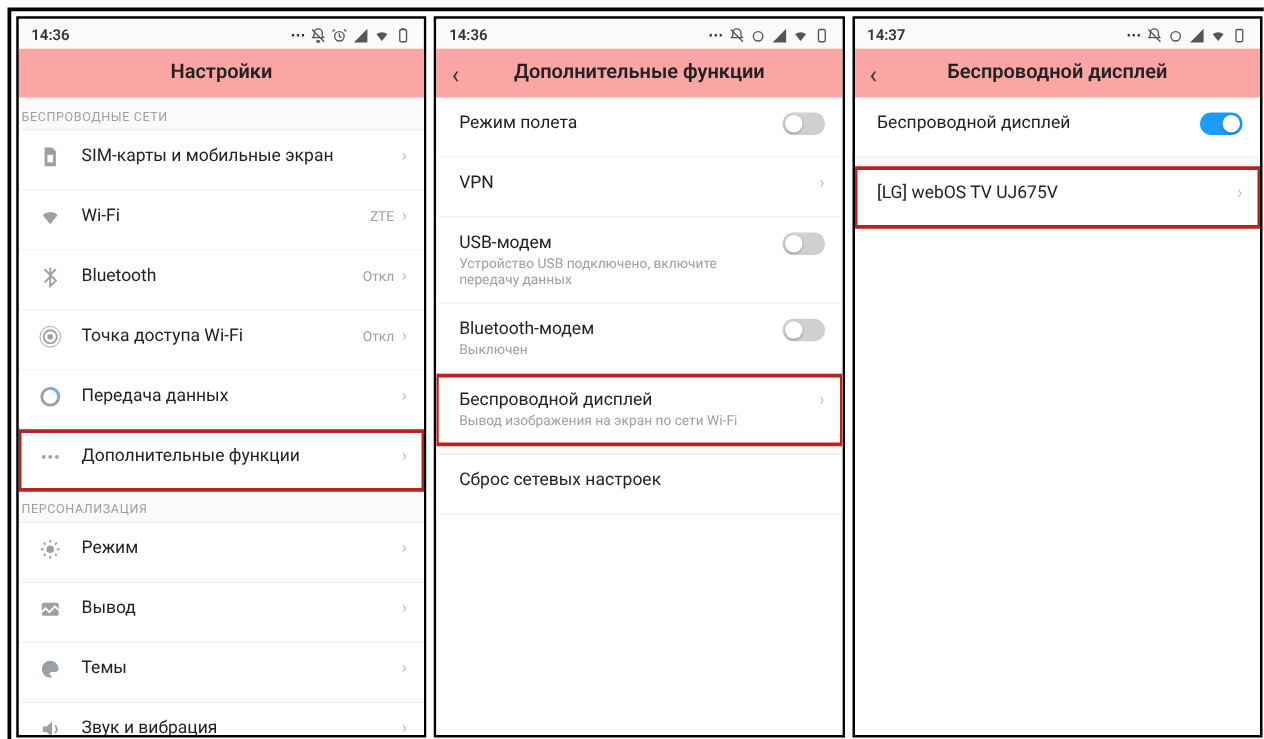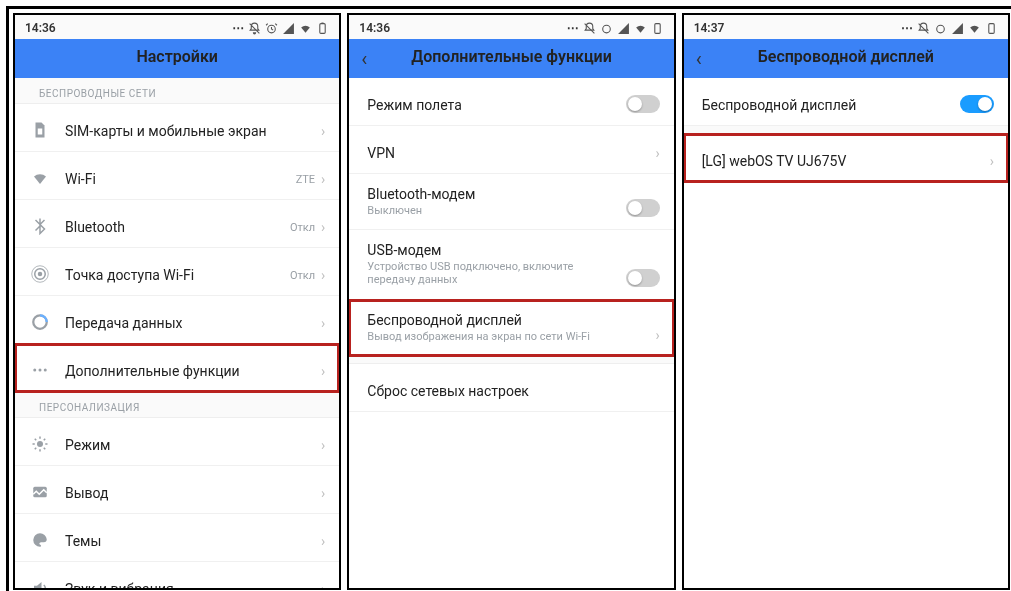--- a/index.html
+++ b/index.html
@@ -39,47 +39,47 @@
     text-align: center;
   }
   .status-icons { display: flex; gap: 4px; align-items: center; }
   .status-icons svg { width: 13px; height: 13px; fill: #555; }
   .title-bar {
     display: flex;
     align-items: center;
     justify-content: center;
     position: relative;
     padding: 8px 10px 12px;
-    background: #3b82f6;
+    background: #fca5a5;
   }
   .title-bar .back {
     position: absolute;
     left: 12px;
     top: 8px;
     font-size: 20px;
     color: #333;
     cursor: pointer;
   }
   .title-text {
     font-size: 16px;
     font-weight: 600;
     color: #222;
   }
   .content { flex: 1; overflow-y: auto; background: #fff; }
   .section-header {
     font-size: 10px;
     letter-spacing: 0.5px;
     color: #9aa0a6;
-    padding: 10px 24px 4px;
+    padding: 10px 2px 4px;
     background: #fafafa;
     border-bottom: 1px solid #eee;
   }
   .row {
     display: flex;
-    align-items: flex-end;
+    align-items: flex-start;
     padding: 12px 14px;
     background: #fff;
     border-bottom: 1px solid #f0f0f0;
     min-height: 48px;
     gap: 14px;
   }
   .row .icon-slot {
     width: 22px;
     display: flex;
     justify-content: center;
@@ -344,30 +344,30 @@
         <div class="labels">
             <span class="label">VPN</span>
           </div>
         <div class="trailing">
             <span class="chev">›</span>
           </div>
       </div>
 
       <div class="row noicon">
         <div class="labels">
+          <span class="label">USB-модем</span>
+          <span class="sublabel">Устройство USB подключено, включите передачу данных</span>
+        </div>
+        <div class="toggle"></div>
+      </div>
+
+      <div class="row noicon">
+        <div class="labels">
           <span class="label">Bluetooth-модем</span>
           <span class="sublabel">Выключен</span>
-        </div>
-        <div class="toggle"></div>
-      </div>
-
-      <div class="row noicon">
-        <div class="labels">
-          <span class="label">USB-модем</span>
-          <span class="sublabel">Устройство USB подключено, включите передачу данных</span>
         </div>
         <div class="toggle"></div>
       </div>
 
       <div class="row noicon highlight">
         <div class="labels">
           <span class="label">Беспроводной дисплей</span>
           <span class="sublabel">Вывод изображения на экран по сети Wi-Fi</span>
         </div>
         <div class="trailing">

